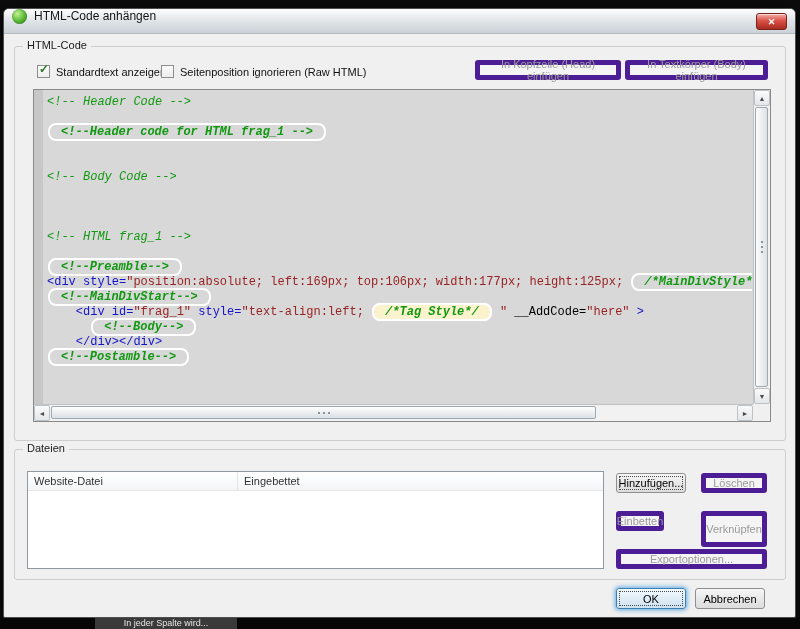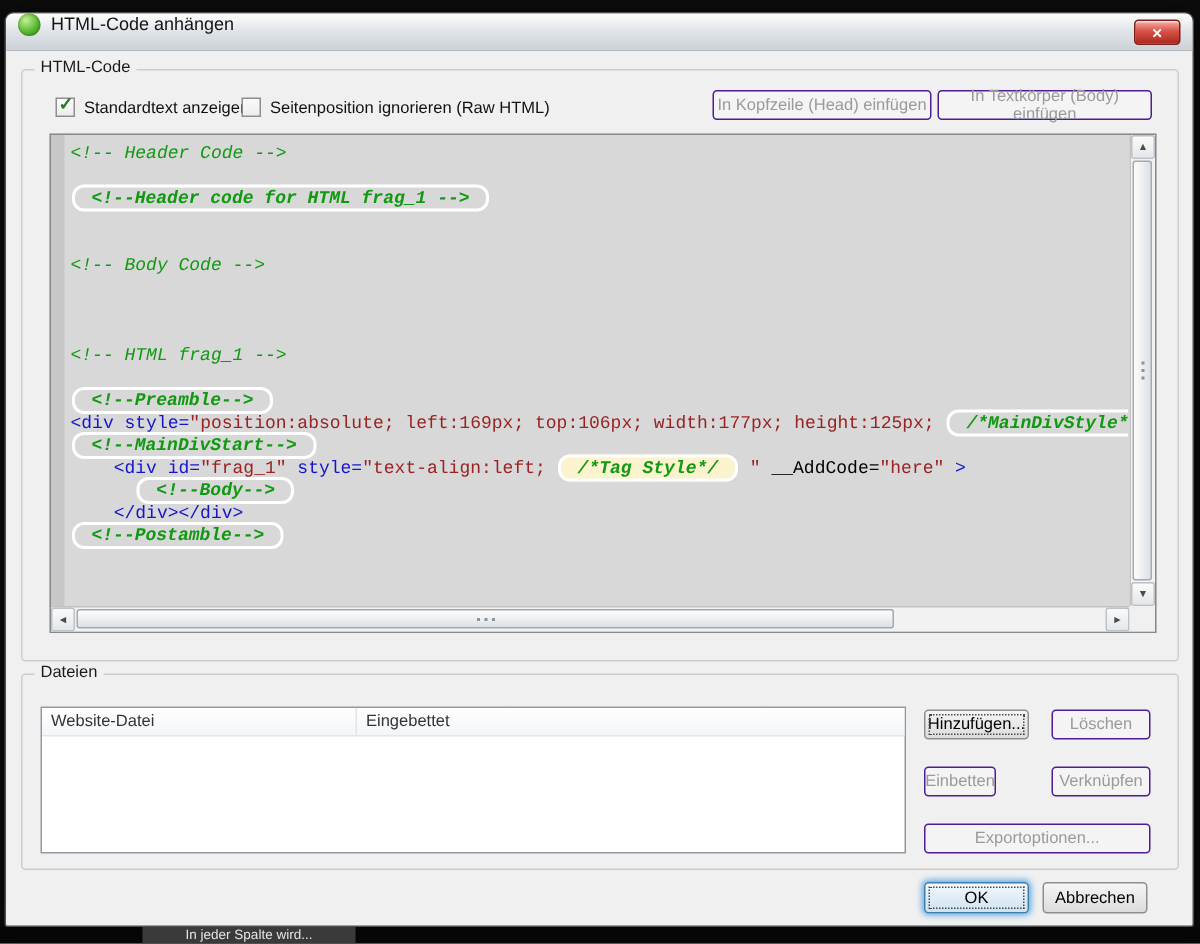--- a/index.html
+++ b/index.html
@@ -52,21 +52,21 @@
 
   .btn {
     position:absolute; font-size:11px; text-align:center; border-radius:3px;
     display:flex; align-items:center; justify-content:center; cursor:default;
   }
   .btn-enabled {
     background:linear-gradient(#f6f6f6, #eaeaea 45%, #dcdcdc);
     border:1px solid #8e8e8e; color:#000;
   }
   .btn-disabled {
-    background:#f4f4f4; border:1px solid #4c1d95; color:#9a9a9a;
+    background:#f4f4f4; border:5px solid #4c1d95; color:#9a9a9a;
   }
   .btn-focus { outline:1px dotted #4a4a4a; outline-offset:-4px; }
   .btn-default {
     background:linear-gradient(#f3fafe, #e2eef7 45%, #cfe2f1);
     border:1px solid #3c7fb1;
     box-shadow:0 0 4px 1px rgba(86,164,227,.95);
     color:#000;
   }
 
   
@@ -228,21 +228,21 @@
   <div class="file-list">
     <div class="list-header">
       <div class="list-col col-2">Website-Datei</div>
       <div class="list-col col-3">Eingebettet</div>
     </div>
   </div>
 
   <div class="btn btn-enabled btn-focus" style="left:612px; top:464px; width:70px; height:20px;">Hinzufügen...</div>
   <div class="btn btn-disabled" style="left:697px; top:464px; width:66px; height:20px;">Löschen</div>
   <div class="btn btn-disabled" style="left:612px; top:502px; width:48px; height:20px;">Einbetten</div>
-  <div class="btn btn-disabled" style="left:697px; top:502px; width:66px; height:20px;">Verknüpfen</div>
+  <div class="btn btn-disabled" style="left:697px; top:502px; width:66px; height:36px;">Verknüpfen</div>
   <div class="btn btn-disabled" style="left:612px; top:540px; width:151px; height:20px;">Exportoptionen...</div>
 
   <div class="btn btn-default btn-focus" style="left:612px; top:579px; width:70px; height:21px;">OK</div>
   <div class="btn btn-enabled" style="left:691px; top:579px; width:70px; height:21px;">Abbrechen</div>
 
 </div>
 
 <div class="bottom-strip">
   <div class="bg-fragment">In jeder Spalte wird...</div>
 </div>

